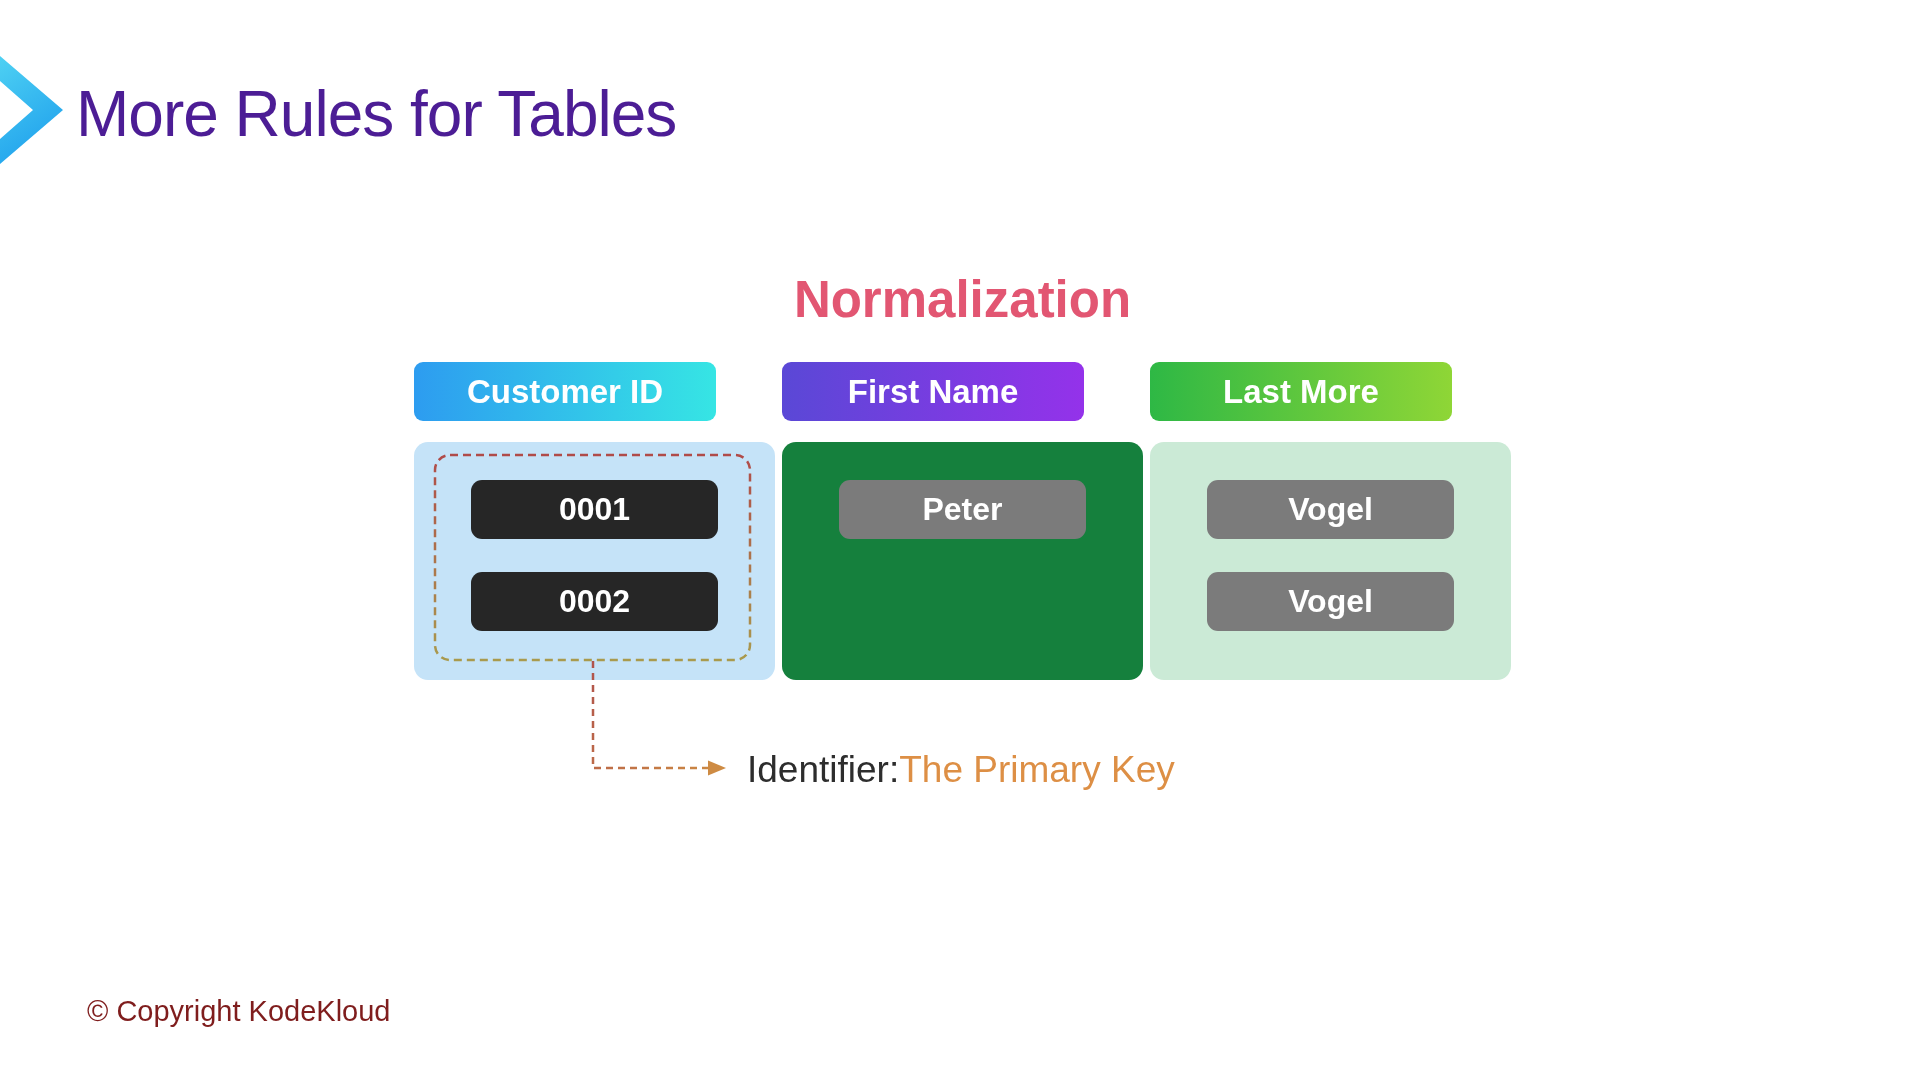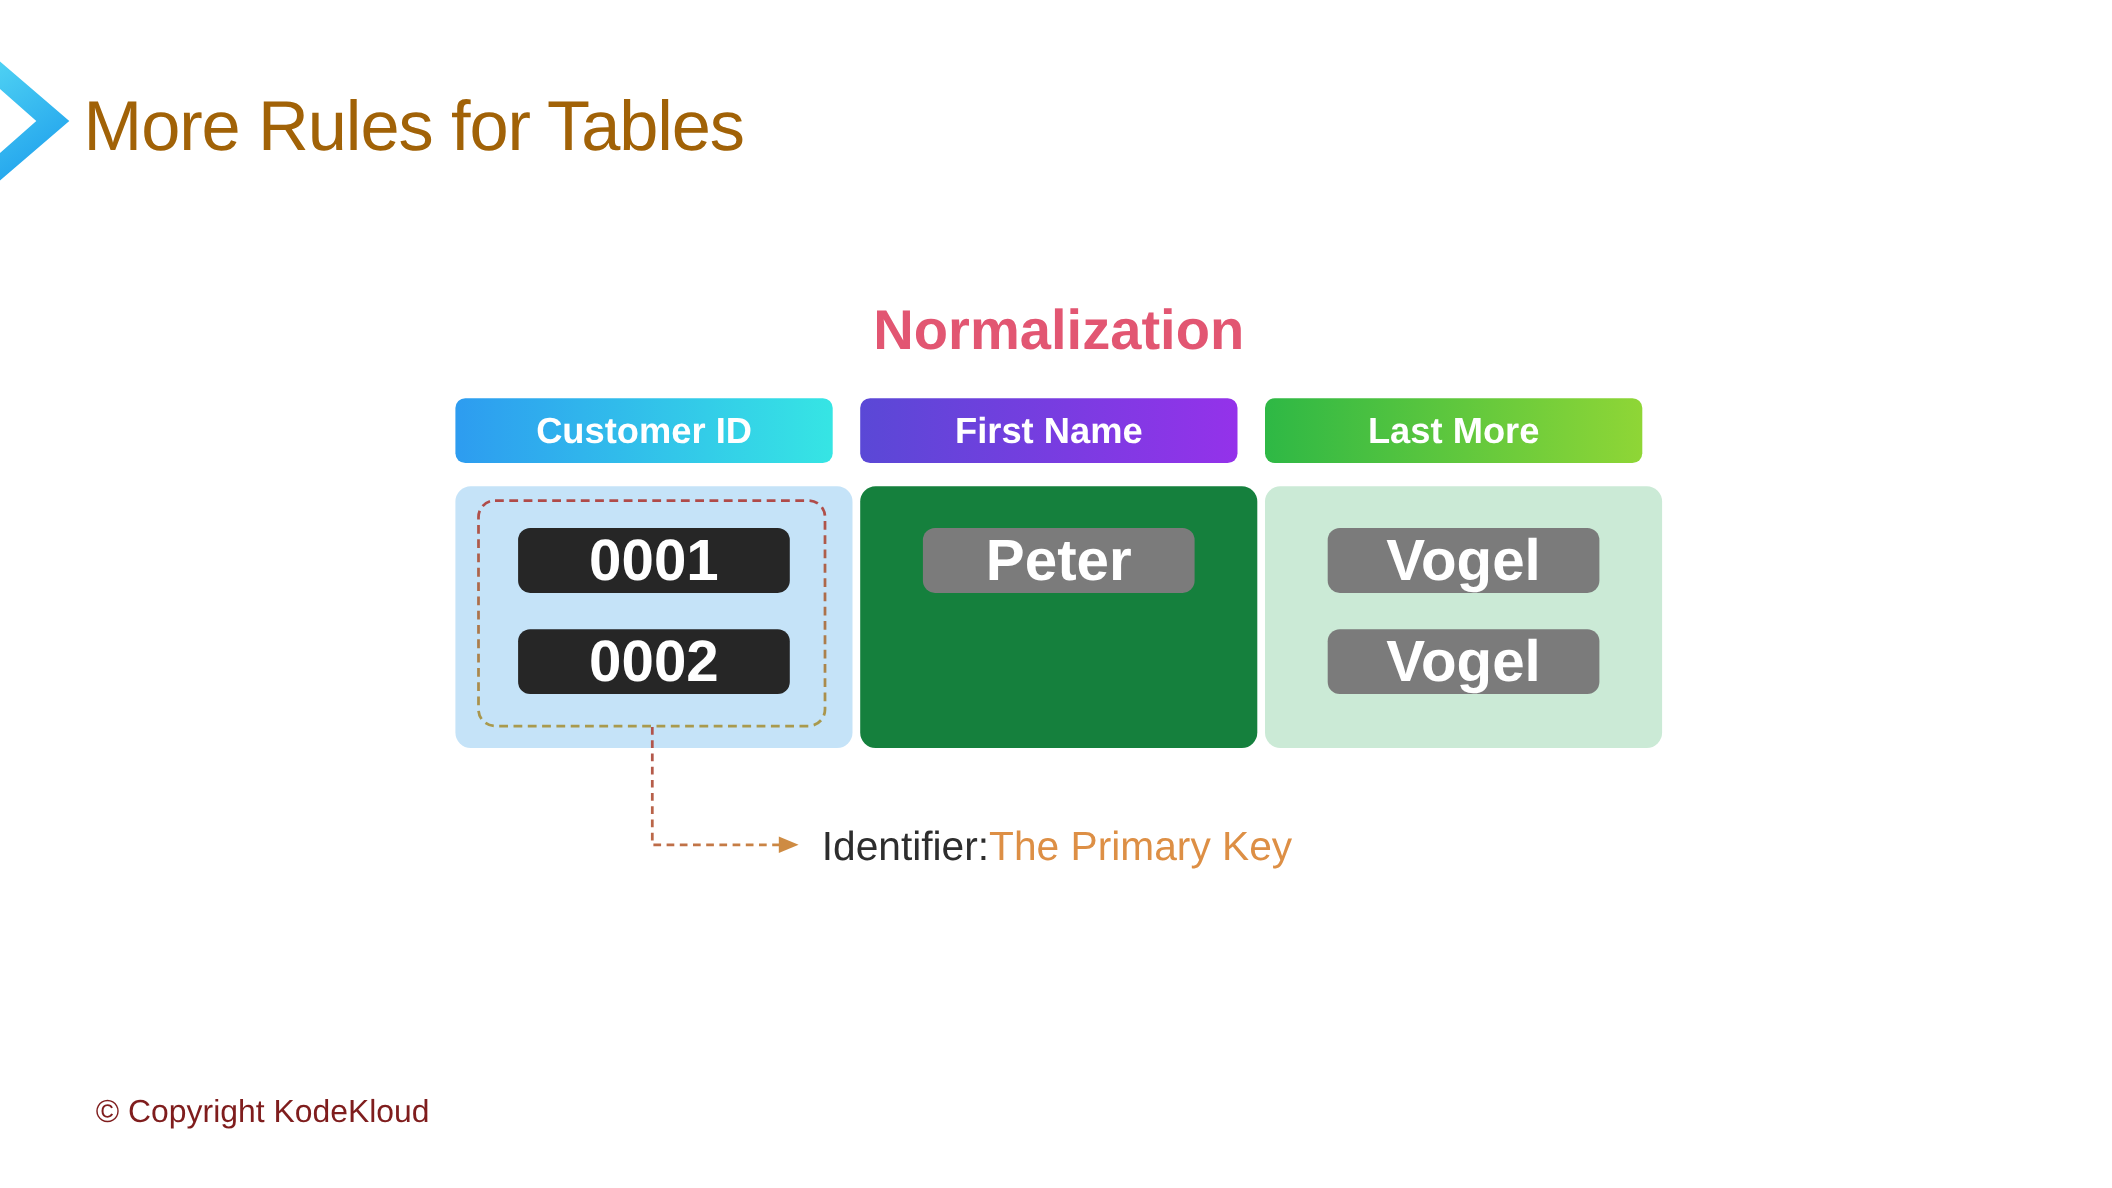--- a/index.html
+++ b/index.html
@@ -18,21 +18,21 @@
     position: absolute;
     left: 0; top: 55px;
     width: 66px; height: 110px;
   }
   .slide-title {
     position: absolute;
     left: 76px; top: 82px;
     font-size: 64px;
     font-weight: 400;
     letter-spacing: -1px;
-    color: #a16207;
+    color: #4c1d95;
     white-space: nowrap;
     line-height: 1;
   }
 
   
   .diagram-title {
     position: absolute;
     left: 414px; top: 272px;
     width: 1097px;
     text-align: center;
@@ -43,21 +43,21 @@
   }
 
   .col { position: absolute; top: 362px; width: 361px; height: 318px; }
   .col-0 { left: 414px; }
   .col-1 { left: 782px; }
   .col-2 { left: 1150px; }
 
   .col-header {
     position: absolute;
     left: 0; top: 0;
-    width: 343px; height: 59px;
+    width: 302px; height: 59px;
     border-radius: 9px;
     display: flex; align-items: center; justify-content: center;
     color: #ffffff;
     font-size: 33px;
     font-weight: 600;
   }
   .col-0 .col-header { background: linear-gradient(90deg, #2D9CF0, #36E5E4); }
   .col-1 .col-header { background: linear-gradient(90deg, #5A48D6, #9432EA); }
   .col-2 .col-header { background: linear-gradient(90deg, #2EB845, #8FD636); }
 
@@ -71,21 +71,21 @@
   .col-1 .col-panel { background: #15803d; }
   .col-2 .col-panel { background: #cbead6; }
 
   .chip {
     position: absolute;
     left: 57px;
     width: 247px; height: 59px;
     border-radius: 11px;
     display: flex; align-items: center; justify-content: center;
     color: #ffffff;
-    font-size: 53px;
+    font-size: 32px;
     font-weight: 600;
   }
   .chip.row-0 { top: 38px; }
   .chip.row-1 { top: 130px; }
   .chip-dark { background: #262626; }
   .chip-gray { background: #7b7b7b; }
 
   
   .overlay {
     position: absolute;

